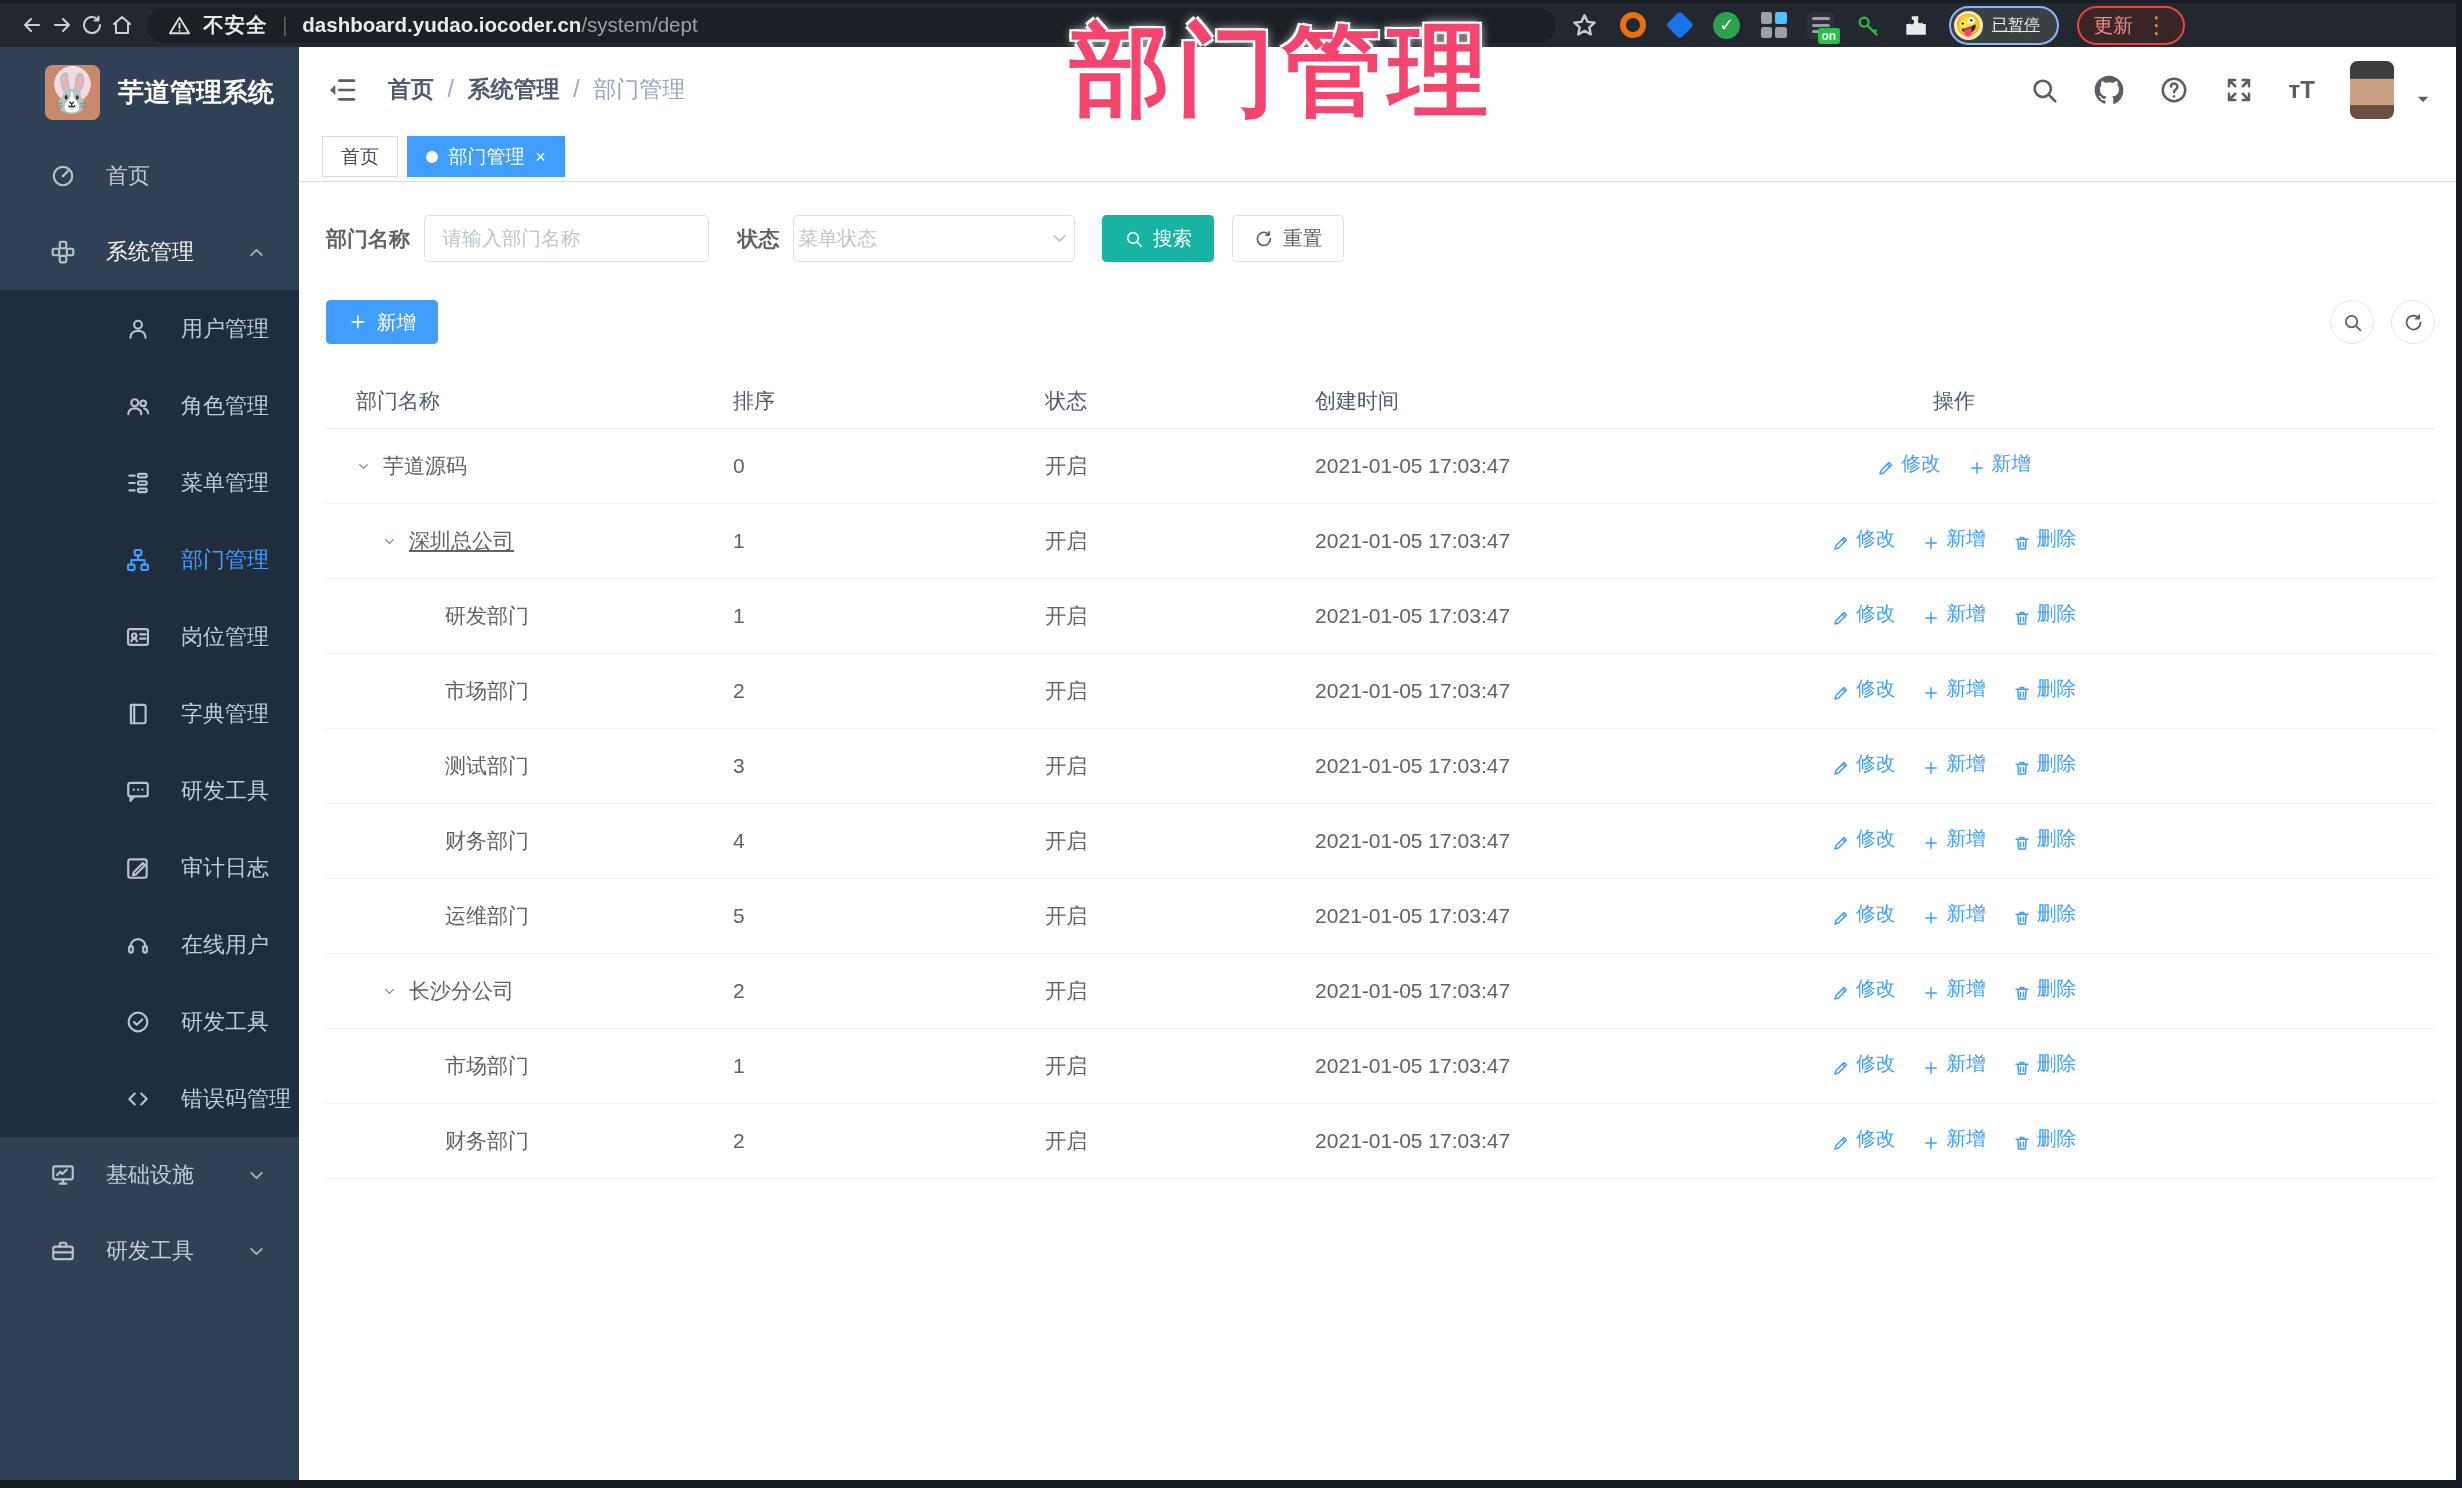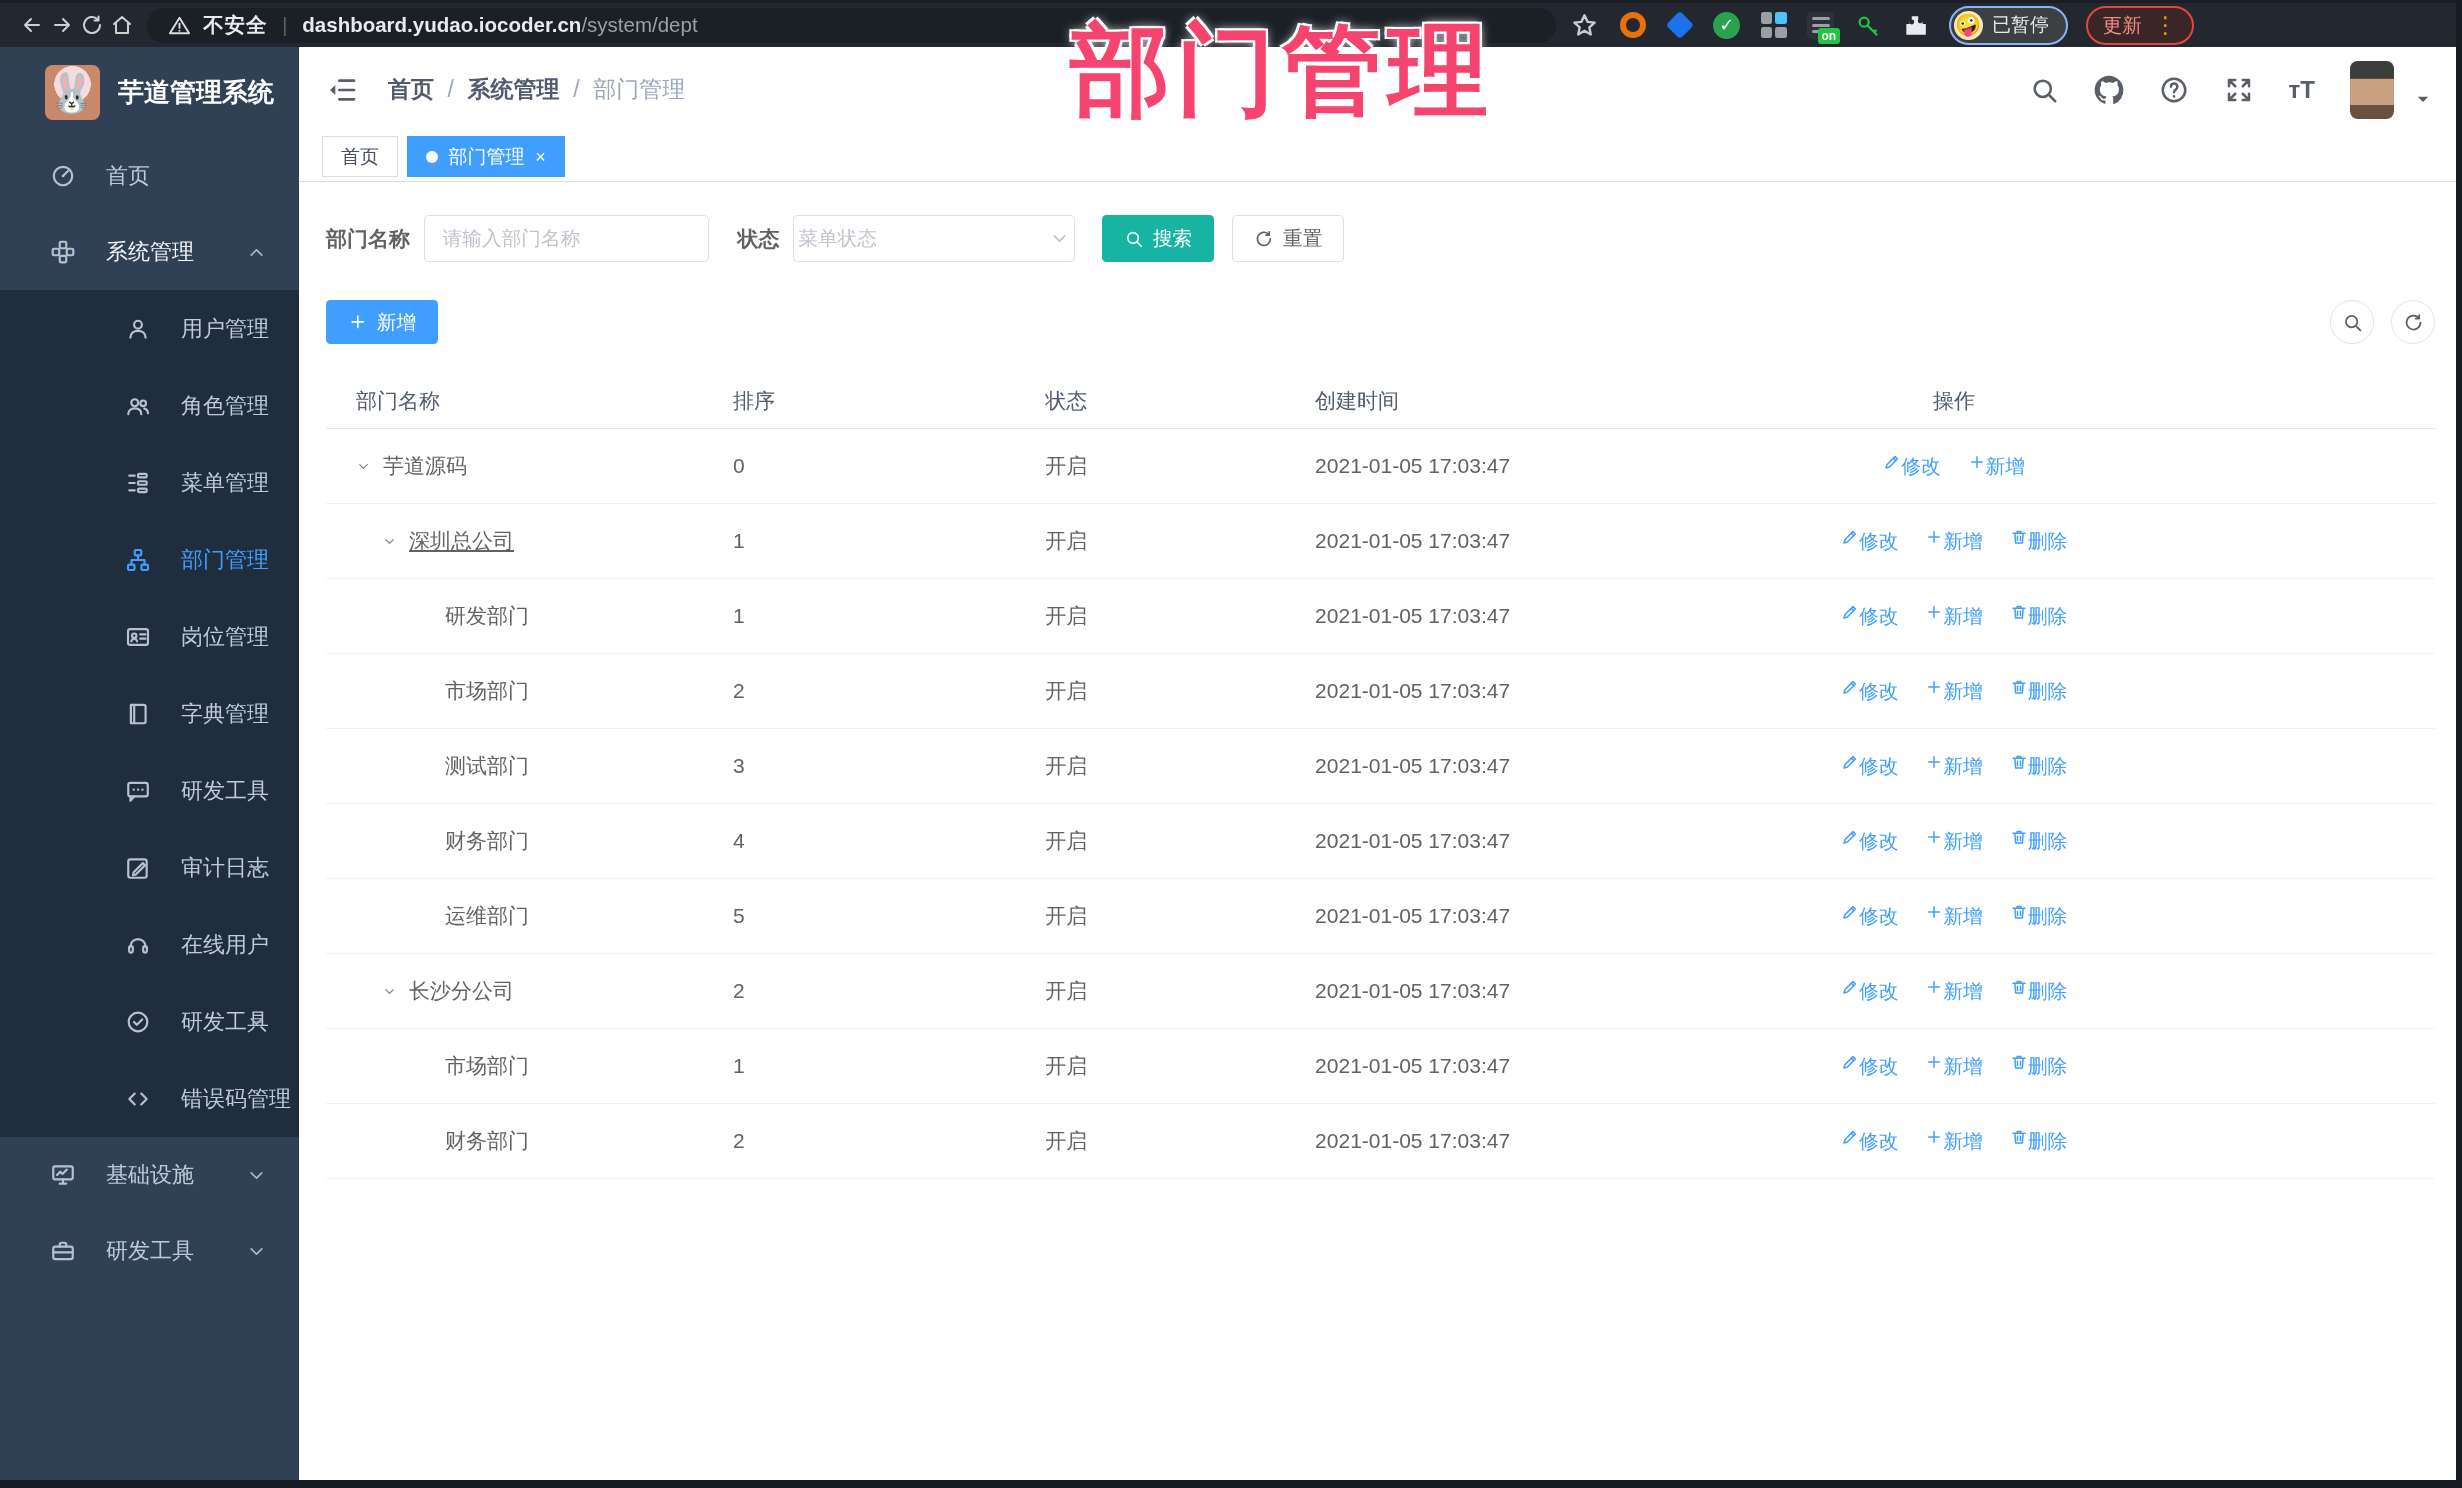--- a/index.html
+++ b/index.html
@@ -19,21 +19,21 @@
   .omni-sep{color:#5f6368;font-size:19.7px;padding:0 3px;}
   .omni-host{font-weight:700;}
   .omni-path{color:#9aa0a6;}
   .chrome-right{display:flex;align-items:center;gap:18px;margin-left:13.6px;}
   .star-ic{width:29px;height:29px;color:#c6cacf;}
   .ext{width:32px;height:32px;display:flex;align-items:center;justify-content:center;position:relative;}
   .profile-chip{height:35px;border:2.3px solid #8ab4f8;border-radius:19.7px;background:#3c4043;display:flex;
     align-items:center;gap:9px;padding:0 16.7px 0 3px;}
   .profile-chip .face{width:29px;height:29px;border-radius:50%;background:#fce8b2;display:flex;align-items:center;
     justify-content:center;font-size:21px;}
-  .profile-chip .txt{color:#e8eaed;font-size:19px;}
+  .profile-chip .txt{color:#e8eaed;font-size:16px;text-decoration:underline;}
   .update-pill{height:35px;border:2.3px solid #e8453c;border-radius:19.7px;background:#3a2527;display:flex;
     align-items:center;gap:12px;padding:0 15px;}
   .update-pill .txt{color:#f28b82;font-size:19.7px;}
   .update-pill .dots{color:#f29900;font-size:23px;line-height:1;letter-spacing:0;}
 
   
   .main{display:flex;height:1441px;}
   .sidebar{width:299px;flex:0 0 299px;background:#304156;color:#bfcbd9;overflow:hidden;}
   .logo-row{height:91px;display:flex;align-items:center;padding-left:45px;gap:18px;}
   .logo-img{width:55px;height:55px;border-radius:7.6px;background:radial-gradient(circle at 50% 35%,#f7d9e0 0 40%,#c98a6b 41% 100%);
@@ -99,21 +99,21 @@
   .t-head{display:flex;align-items:center;height:55px;color:#515a6e;font-size:21px;border-bottom:0.8px solid #e4e9f0;}
   .t-row{display:flex;align-items:center;height:74px;color:#606266;font-size:21px;border-bottom:0.8px solid #eef1f6;}
   .c-name{width:19.3%;display:flex;align-items:center;box-sizing:border-box;}
   .c-sort{width:14.8%;box-sizing:border-box;}
   .c-status{width:12.8%;box-sizing:border-box;}
   .c-time{width:19.8%;box-sizing:border-box;}
   .c-ops{width:21%;text-align:center;box-sizing:border-box;}
   .t-head .c-name{padding-left:30px;}
   .tree-arrow{width:15px;height:15px;color:#7a8699;margin-right:12px;flex:0 0 15px;}
   .ops-wrap{display:inline-flex;gap:27px;align-items:center;justify-content:center;}
-  .op-link{display:inline-flex;align-items:flex-start;color:#409eff;font-size:19.7px;cursor:pointer;}
+  .op-link{display:inline-flex;align-items:flex-end;gap:6px;color:#409eff;font-size:19.7px;cursor:pointer;}
   .op-link .oi{width:18px;height:18px;}
 
   
   .shape-ring{width:26px;height:26px;border-radius:50%;box-sizing:border-box;}
   .shape-diamond{width:19.7px;height:19.7px;transform:rotate(45deg);border-radius:3.8px;}
   .shape-check{width:27px;height:27px;border-radius:50%;color:#fff;font-size:18px;font-weight:700;
     display:flex;align-items:center;justify-content:center;}
   .shape-grid{display:grid;grid-template-columns:11.4px 11.4px;grid-template-rows:11.4px 11.4px;gap:3px;}
   .shape-grid span{border-radius:2.3px;}
   .shape-dark{width:27px;height:27px;border-radius:4.5px;display:flex;flex-direction:column;justify-content:center;gap:3.8px;padding:0 4.5px;box-sizing:border-box;}

